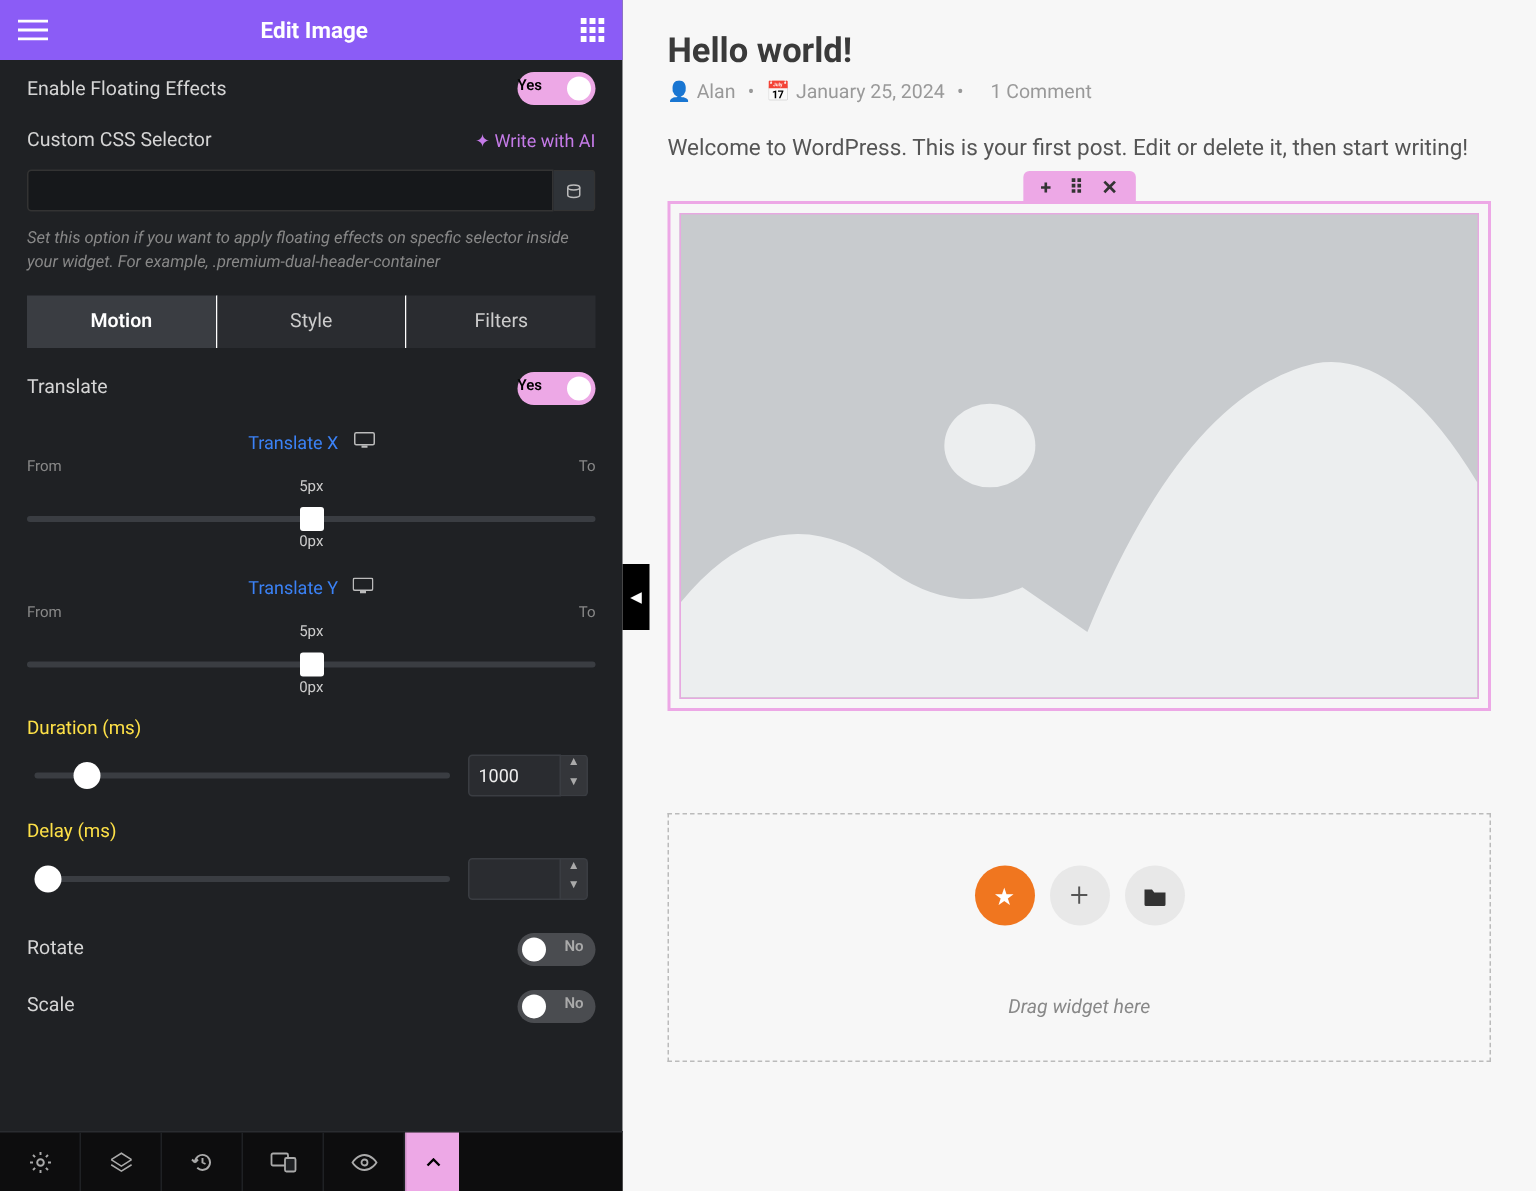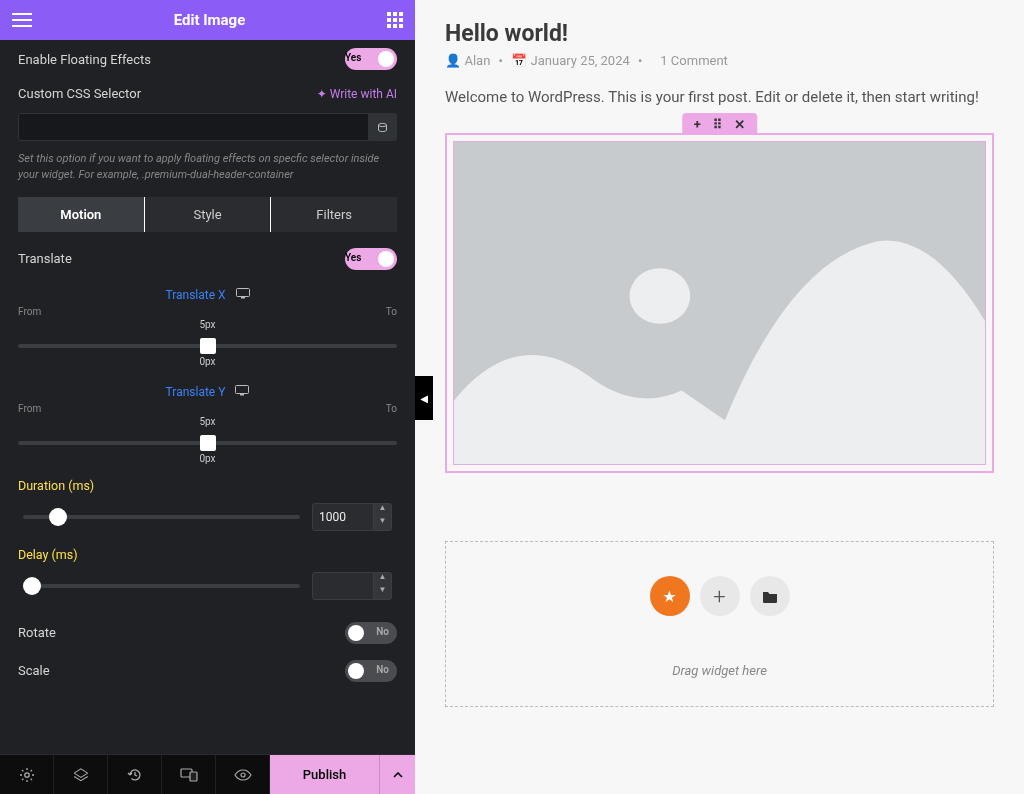--- a/index.html
+++ b/index.html
@@ -279,21 +279,20 @@
           <rect x="1" y="1" width="11" height="8" rx="1" fill="none" stroke="#aaa" stroke-width="1.2"></rect>
           <rect x="10" y="4" width="7" height="9" rx="1" fill="#1f2124" stroke="#aaa" stroke-width="1.2"></rect>
         </svg>
     </div>
     <div class="ft-icon">
       <svg width="18" height="12" viewBox="0 0 18 12">
           <path d="M1 6s3-5 8-5 8 5 8 5-3 5-8 5-8-5-8-5z" fill="none" stroke="#aaa" stroke-width="1.2"></path>
           <circle cx="9" cy="6" r="2" fill="none" stroke="#aaa" stroke-width="1.2"></circle>
         </svg>
     </div>
-    <div class="ft-publish">Publish</div>
     <div class="ft-caret">
       <svg width="10" height="6" viewBox="0 0 10 6">
           <path d="M1 5l4-4 4 4" fill="none" stroke="#000" stroke-width="1.6"></path>
         </svg>
     </div>
   </div>
 </div>
 
 <div class="preview">
   <div class="post-title">Hello world!</div>

